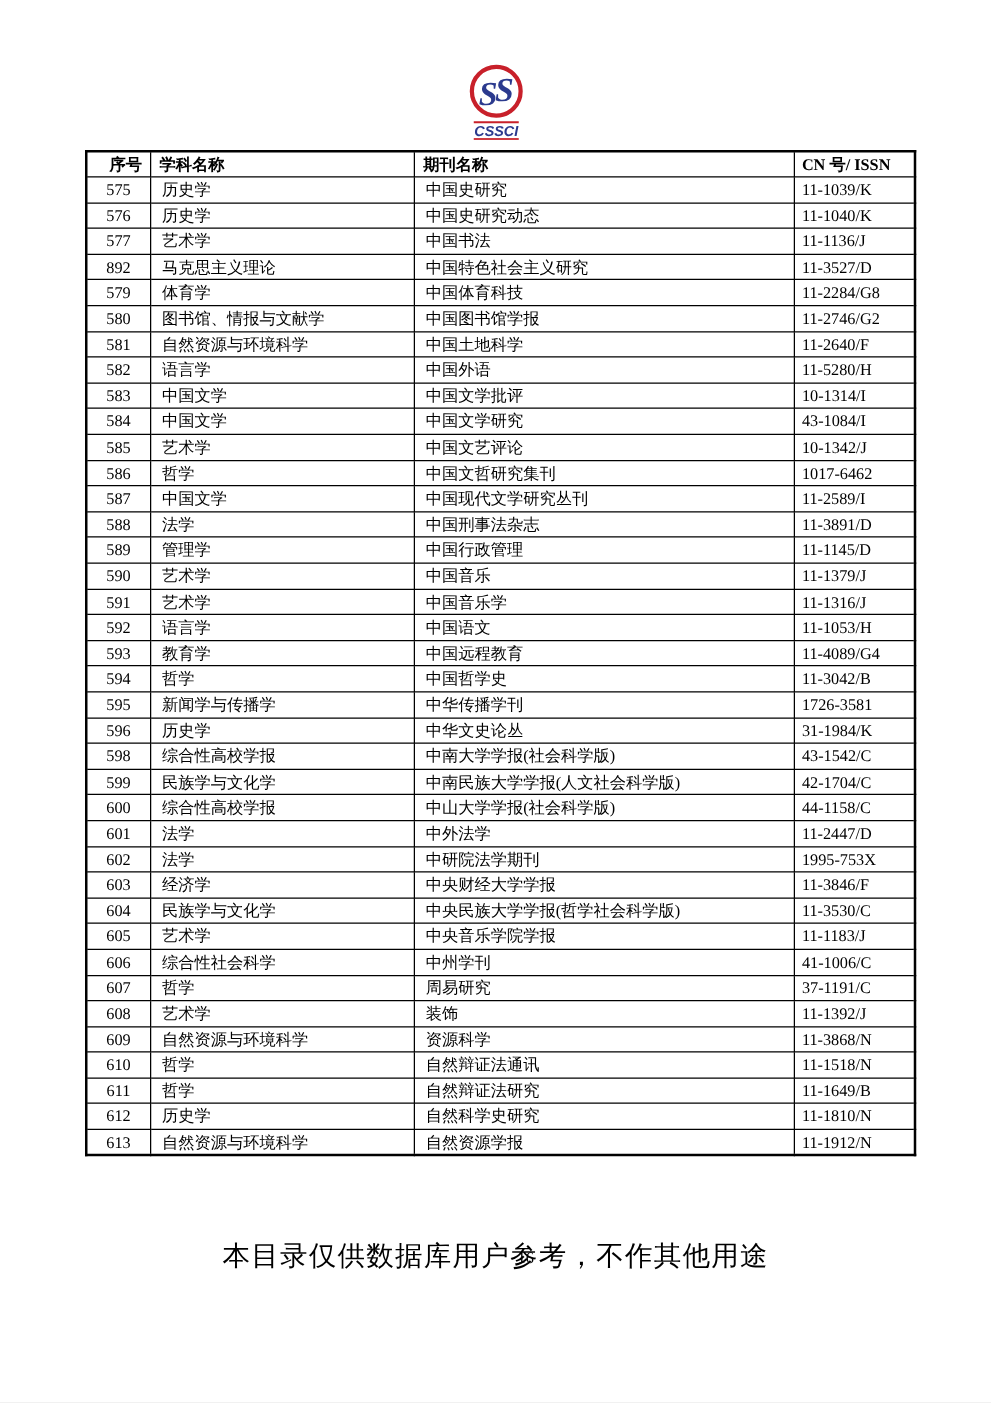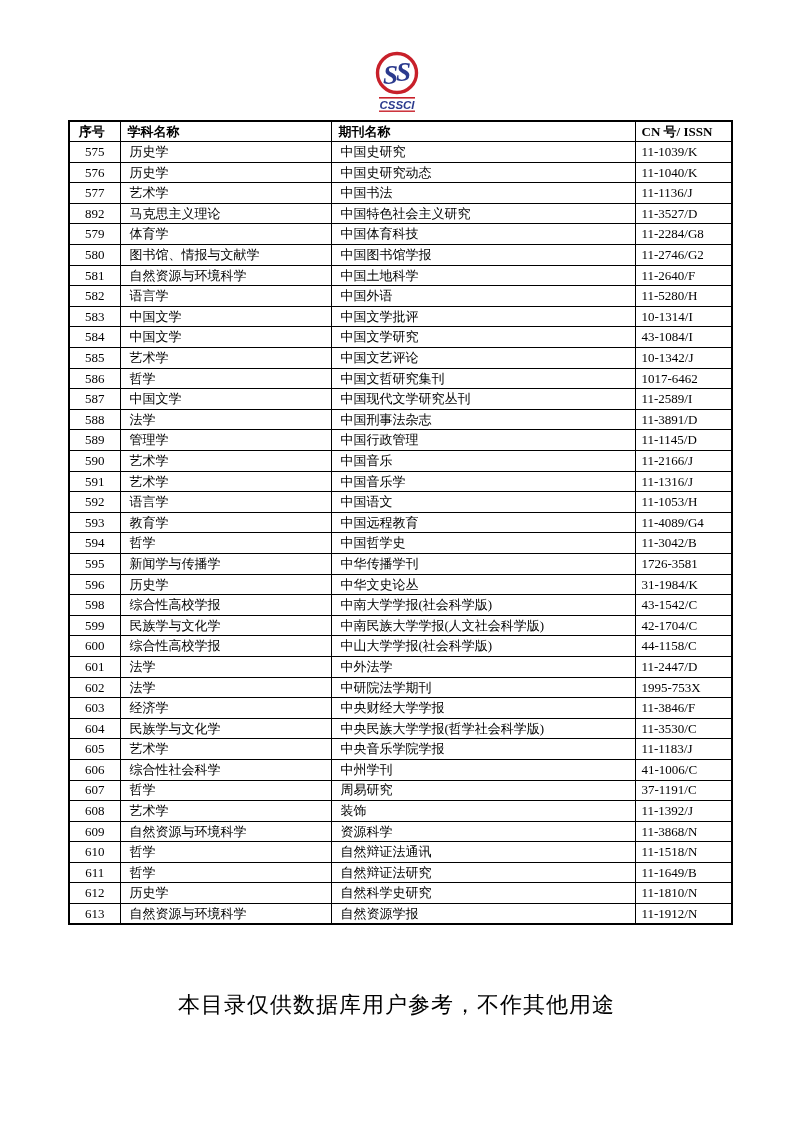--- a/index.html
+++ b/index.html
@@ -30,21 +30,21 @@
     border:1px solid #000;
     height:20.6px;
     font-size:13px;
     line-height:1.05;
     padding:0 6px;
     white-space:nowrap;
     overflow:hidden;
     vertical-align:middle;
   }
   table.catalog th { font-weight:bold; text-align:left; padding-left:7px; }
-  table.catalog th.c0 { text-align:center; padding-left:0; }
+  table.catalog th.c0 { text-align:right; padding-left:0; }
   table.catalog td.c0 { text-align:center; padding:0;margin-top:13px; }
   table.catalog td.c1, table.catalog td.c2 { padding-left:9px; }
   table.catalog th.c3, table.catalog td.c3 { padding-left:6px;margin-top:25px; }
   
   .page-number {
     position:absolute; top:998px; left:0; right:0;
     text-align:center; font-size:13px;padding-left:48px;
   }
   .footer-note {
     position:absolute; top:990px; left:0; right:0;
@@ -173,21 +173,21 @@
         <tr>
           <td class="c0">589</td>
           <td class="c1">管理学</td>
           <td class="c2">中国行政管理</td>
           <td class="c3">11-1145/D</td>
         </tr>
         <tr>
           <td class="c0">590</td>
           <td class="c1">艺术学</td>
           <td class="c2">中国音乐</td>
-          <td class="c3">11-2166/J</td>
+          <td class="c3">11-1379/J</td>
         </tr>
         <tr>
           <td class="c0">591</td>
           <td class="c1">艺术学</td>
           <td class="c2">中国音乐学</td>
           <td class="c3">11-1316/J</td>
         </tr>
         <tr>
           <td class="c0">592</td>
           <td class="c1">语言学</td>

